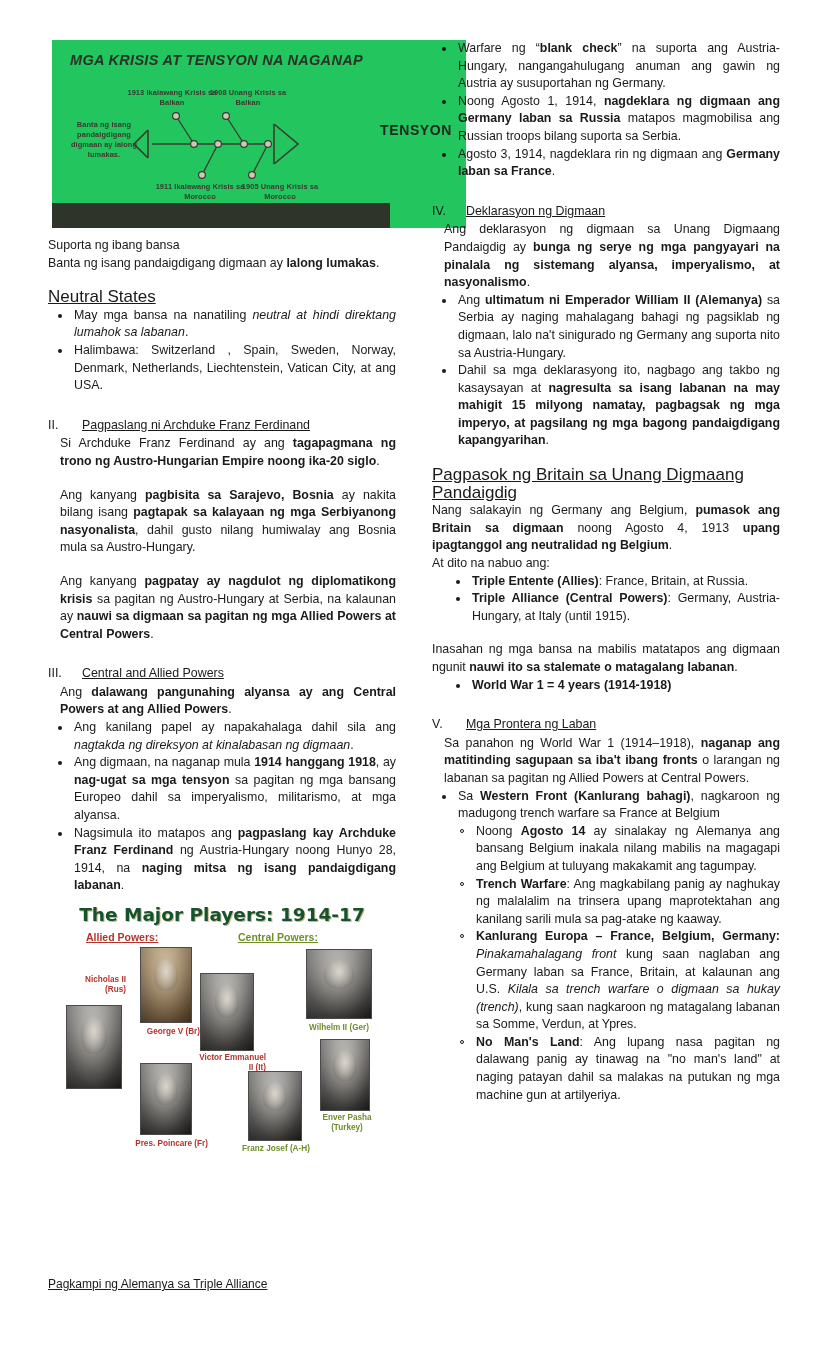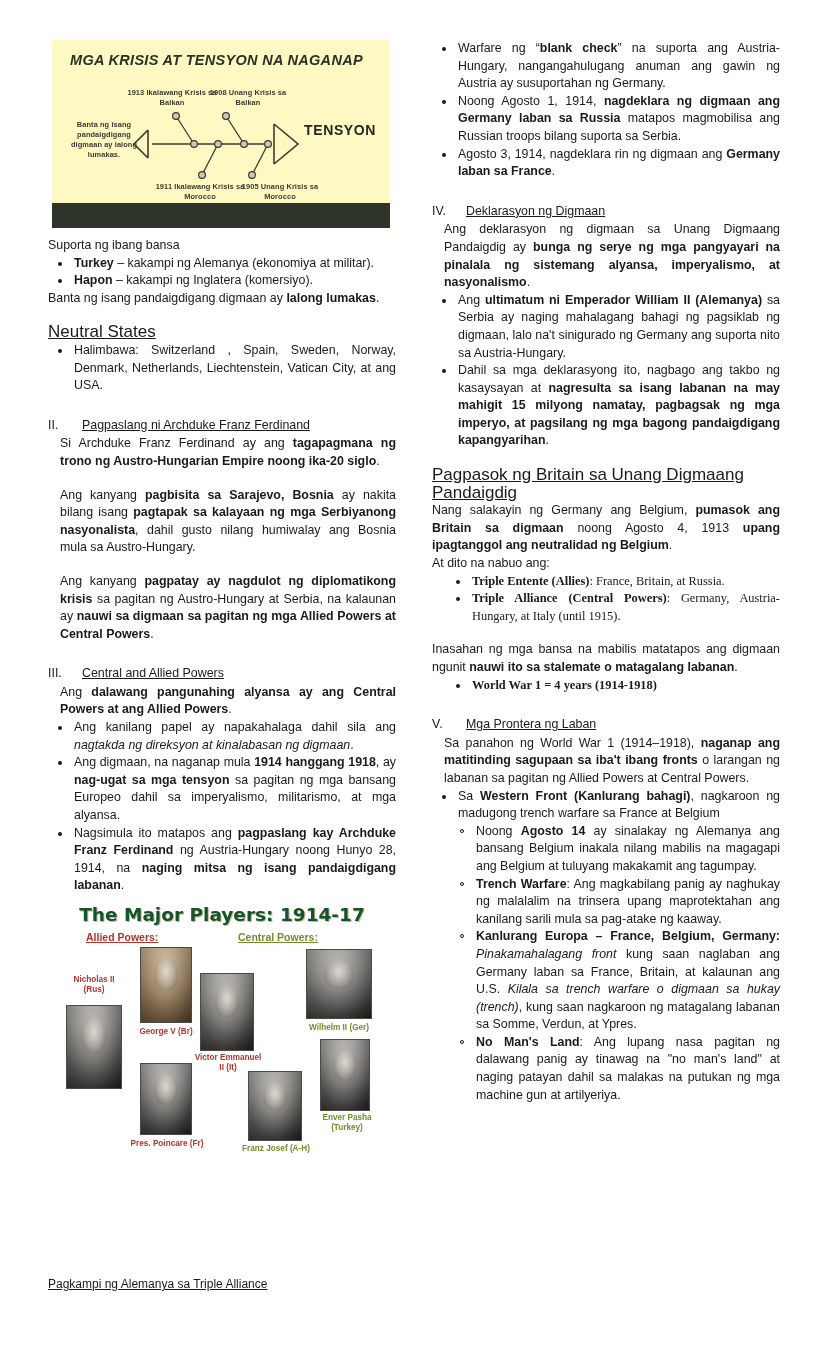--- a/index.html
+++ b/index.html
@@ -81,21 +81,21 @@
   ul.lvl1 > li::before {
     content: "";
     position: absolute;
     left: 10px;
     top: 7px;
     width: 4px;
     height: 4px;
     background: #1a1a1a;
     border-radius: 50%;
   }
-  ul.lvl1-deep > li { padding-left: 40px; font-family: Liberation Serif, serif; }
+  ul.lvl1-deep > li { padding-left: 40px; }
   ul.lvl1-deep > li::before { left: 24px; }
 
   ul.lvl2 > li {
     position: relative;
     padding-left: 44px;
     margin-bottom: 0px;
   }
   ul.lvl2 > li::before {
     content: "";
     position: absolute;
@@ -105,25 +105,26 @@
     height: 4px;
     border: 1px solid #1a1a1a;
     border-radius: 50%;
     background: transparent;
     box-sizing: border-box;
   }
 
   
   .fishbone {
     position: relative;
-    width: 338px;
+    width: 372px;
     height: 188px;
-    background: #fef9c3;
+    background: #22c55e;
     margin-left: 4px;
     overflow: hidden;
+    padding-left: 42px;
   }
   .fishbone .fb-title {
     position: absolute;
     left: 18px;
     top: 12px;
     font-size: 14.5px;
     font-weight: bold;
     font-style: italic;
     letter-spacing: 0.3px;
     color: #2b3127;
@@ -213,21 +214,21 @@
       radial-gradient(ellipse at 50% 34%, #e2d3b6 0%, #a8906c 38%, #6a553a 72%, #3b2f20 100%);
   }
   .pl-name {
     position: absolute;
     font-size: 8.2px;
     font-weight: bold;
     line-height: 10px;
     text-align: center;
     white-space: pre-line;
   }
-  .pl-name.red { color: #b4342c; }
+  .pl-name.red { color: #b4342c; text-align: right; }
   .pl-name.green { color: #6f8e2a; }
 
   .footer-head {
     position: absolute;
     left: 48px;
     top: 1277px;
     font-size: 12px;
     text-decoration: underline;
     text-align: right;
   }
@@ -273,30 +274,27 @@
       <div class="fb-lbl" style="left:100px; top:142px; width:96px;">1911 Ikalawang Krisis sa Morocco</div>
       <div class="fb-lbl" style="left:182px; top:142px; width:92px;">1905 Unang Krisis sa Morocco</div>
 
       <div class="fb-out">TENSYON</div>
       <div class="fb-bar"></div>
     </div>
 
     <div class="spacer-sm"></div>
 
     <div class="txt">Suporta ng ibang bansa</div>
-    <ul class="lvl1">
-      <li><span class="b">Turkey</span><span> – kakampi ng Alemanya (ekonomiya at militar).</span></li>
-      <li><span class="b">Hapon</span><span> – kakampi ng Inglatera (komersiyo).</span></li>
-    </ul>
     <p><span>Banta ng isang pandaigdigang digmaan ay </span><span class="b">lalong lumakas</span><span>.</span></p>
 
     <div class="spacer-md"></div>
 
     <div class="sub-head">Neutral States</div>
     <ul class="lvl1">
+      <li><span>May mga bansa na nanatiling </span><span class="i">neutral at hindi direktang lumahok sa labanan</span><span>.</span></li>
       <li><span>Halimbawa: Switzerland , Spain, Sweden, Norway, Denmark, Netherlands, Liechtenstein, Vatican City, at ang USA.</span></li>
     </ul>
 
     <div class="spacer-lg"></div>
 
     <div class="section-head">
       <span class="section-num">II.</span>
       <span class="section-title">Pagpaslang ni Archduke Franz Ferdinand</span>
     </div>
     <div class="body-indent">

